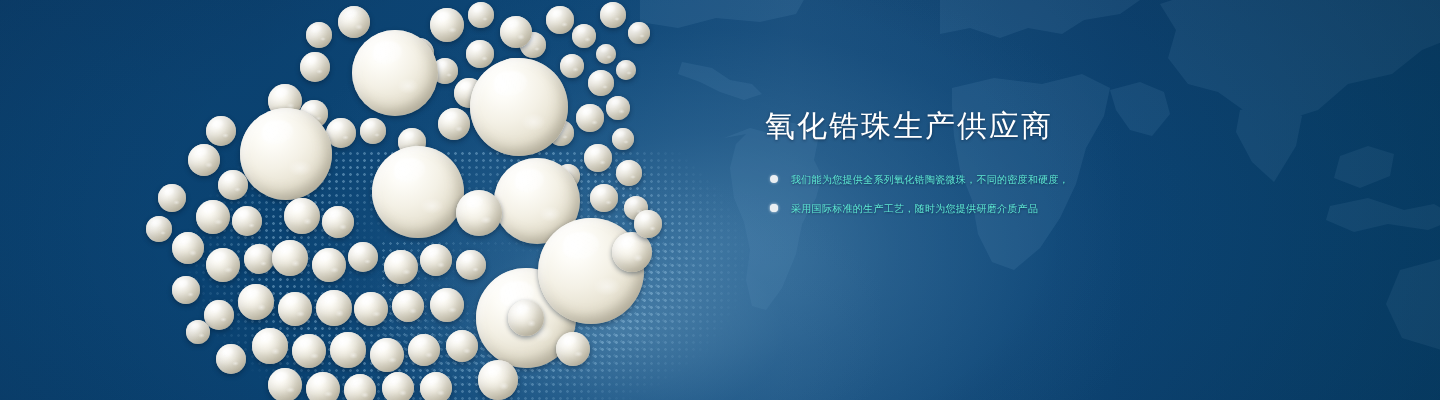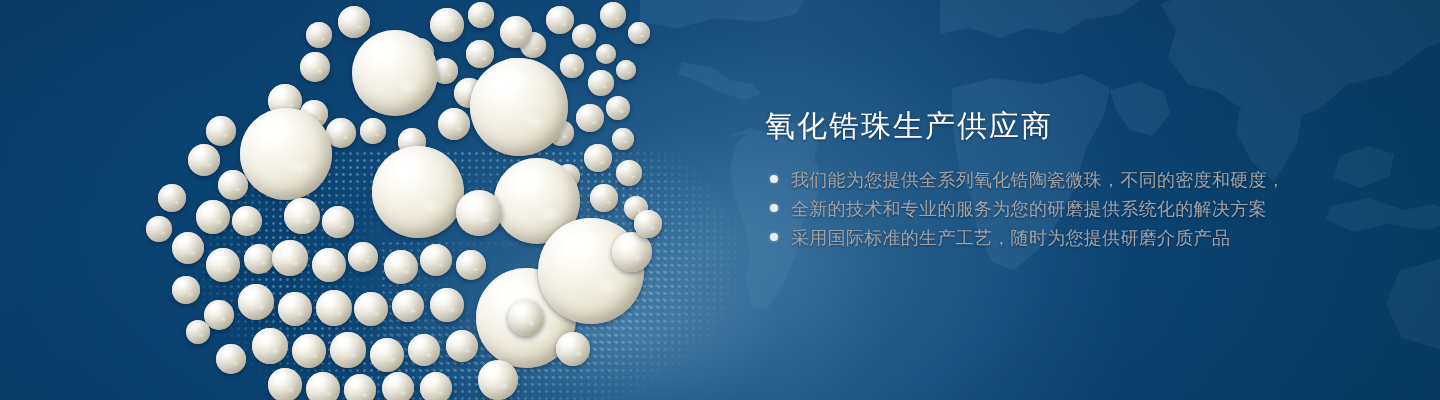--- a/index.html
+++ b/index.html
@@ -127,21 +127,21 @@
   }
   .bullets { position:absolute; left:0; top:168px; width:620px; }
   .bullet-row { position:relative; padding-left:26px; margin-bottom:6px; }
   .dot {
     position:absolute; left:5px; top:7px;
     width:8px; height:8px; border-radius:50%;
     background:#e9eef2;
     box-shadow:0 0 3px rgba(255,255,255,.5);
   }
   .bullet-text {
-    font-size:18px; color:#a3a3a3; line-height:23px;
+    font-size:10px; color:#5eead4; line-height:23px;
     letter-spacing:.3px;
     text-shadow:0 1px 2px rgba(0,18,40,.5);
   }
   .bullet-text .l2 { display:block; }
 </style>
 </head>
 <body>
 
 <div class="banner">
 
@@ -301,23 +301,20 @@
 
       <div class="bullet-row">
         <span class="dot"></span>
         <span class="bullet-text">
           <span>我们能为您提供全系列氧化锆陶瓷微珠，不同的密度和硬度，</span>
         </span>
       </div>
 
       <div class="bullet-row">
         <span class="dot"></span>
-        <span class="bullet-text">
-          <span>全新的技术和专业的服务为您的研磨提供系统化的解决方案</span>
-        </span>
       </div>
 
       <div class="bullet-row">
         <span class="dot"></span>
         <span class="bullet-text">
           <span>采用国际标准的生产工艺，随时为您提供研磨介质产品</span>
         </span>
       </div>
 
     </div>

